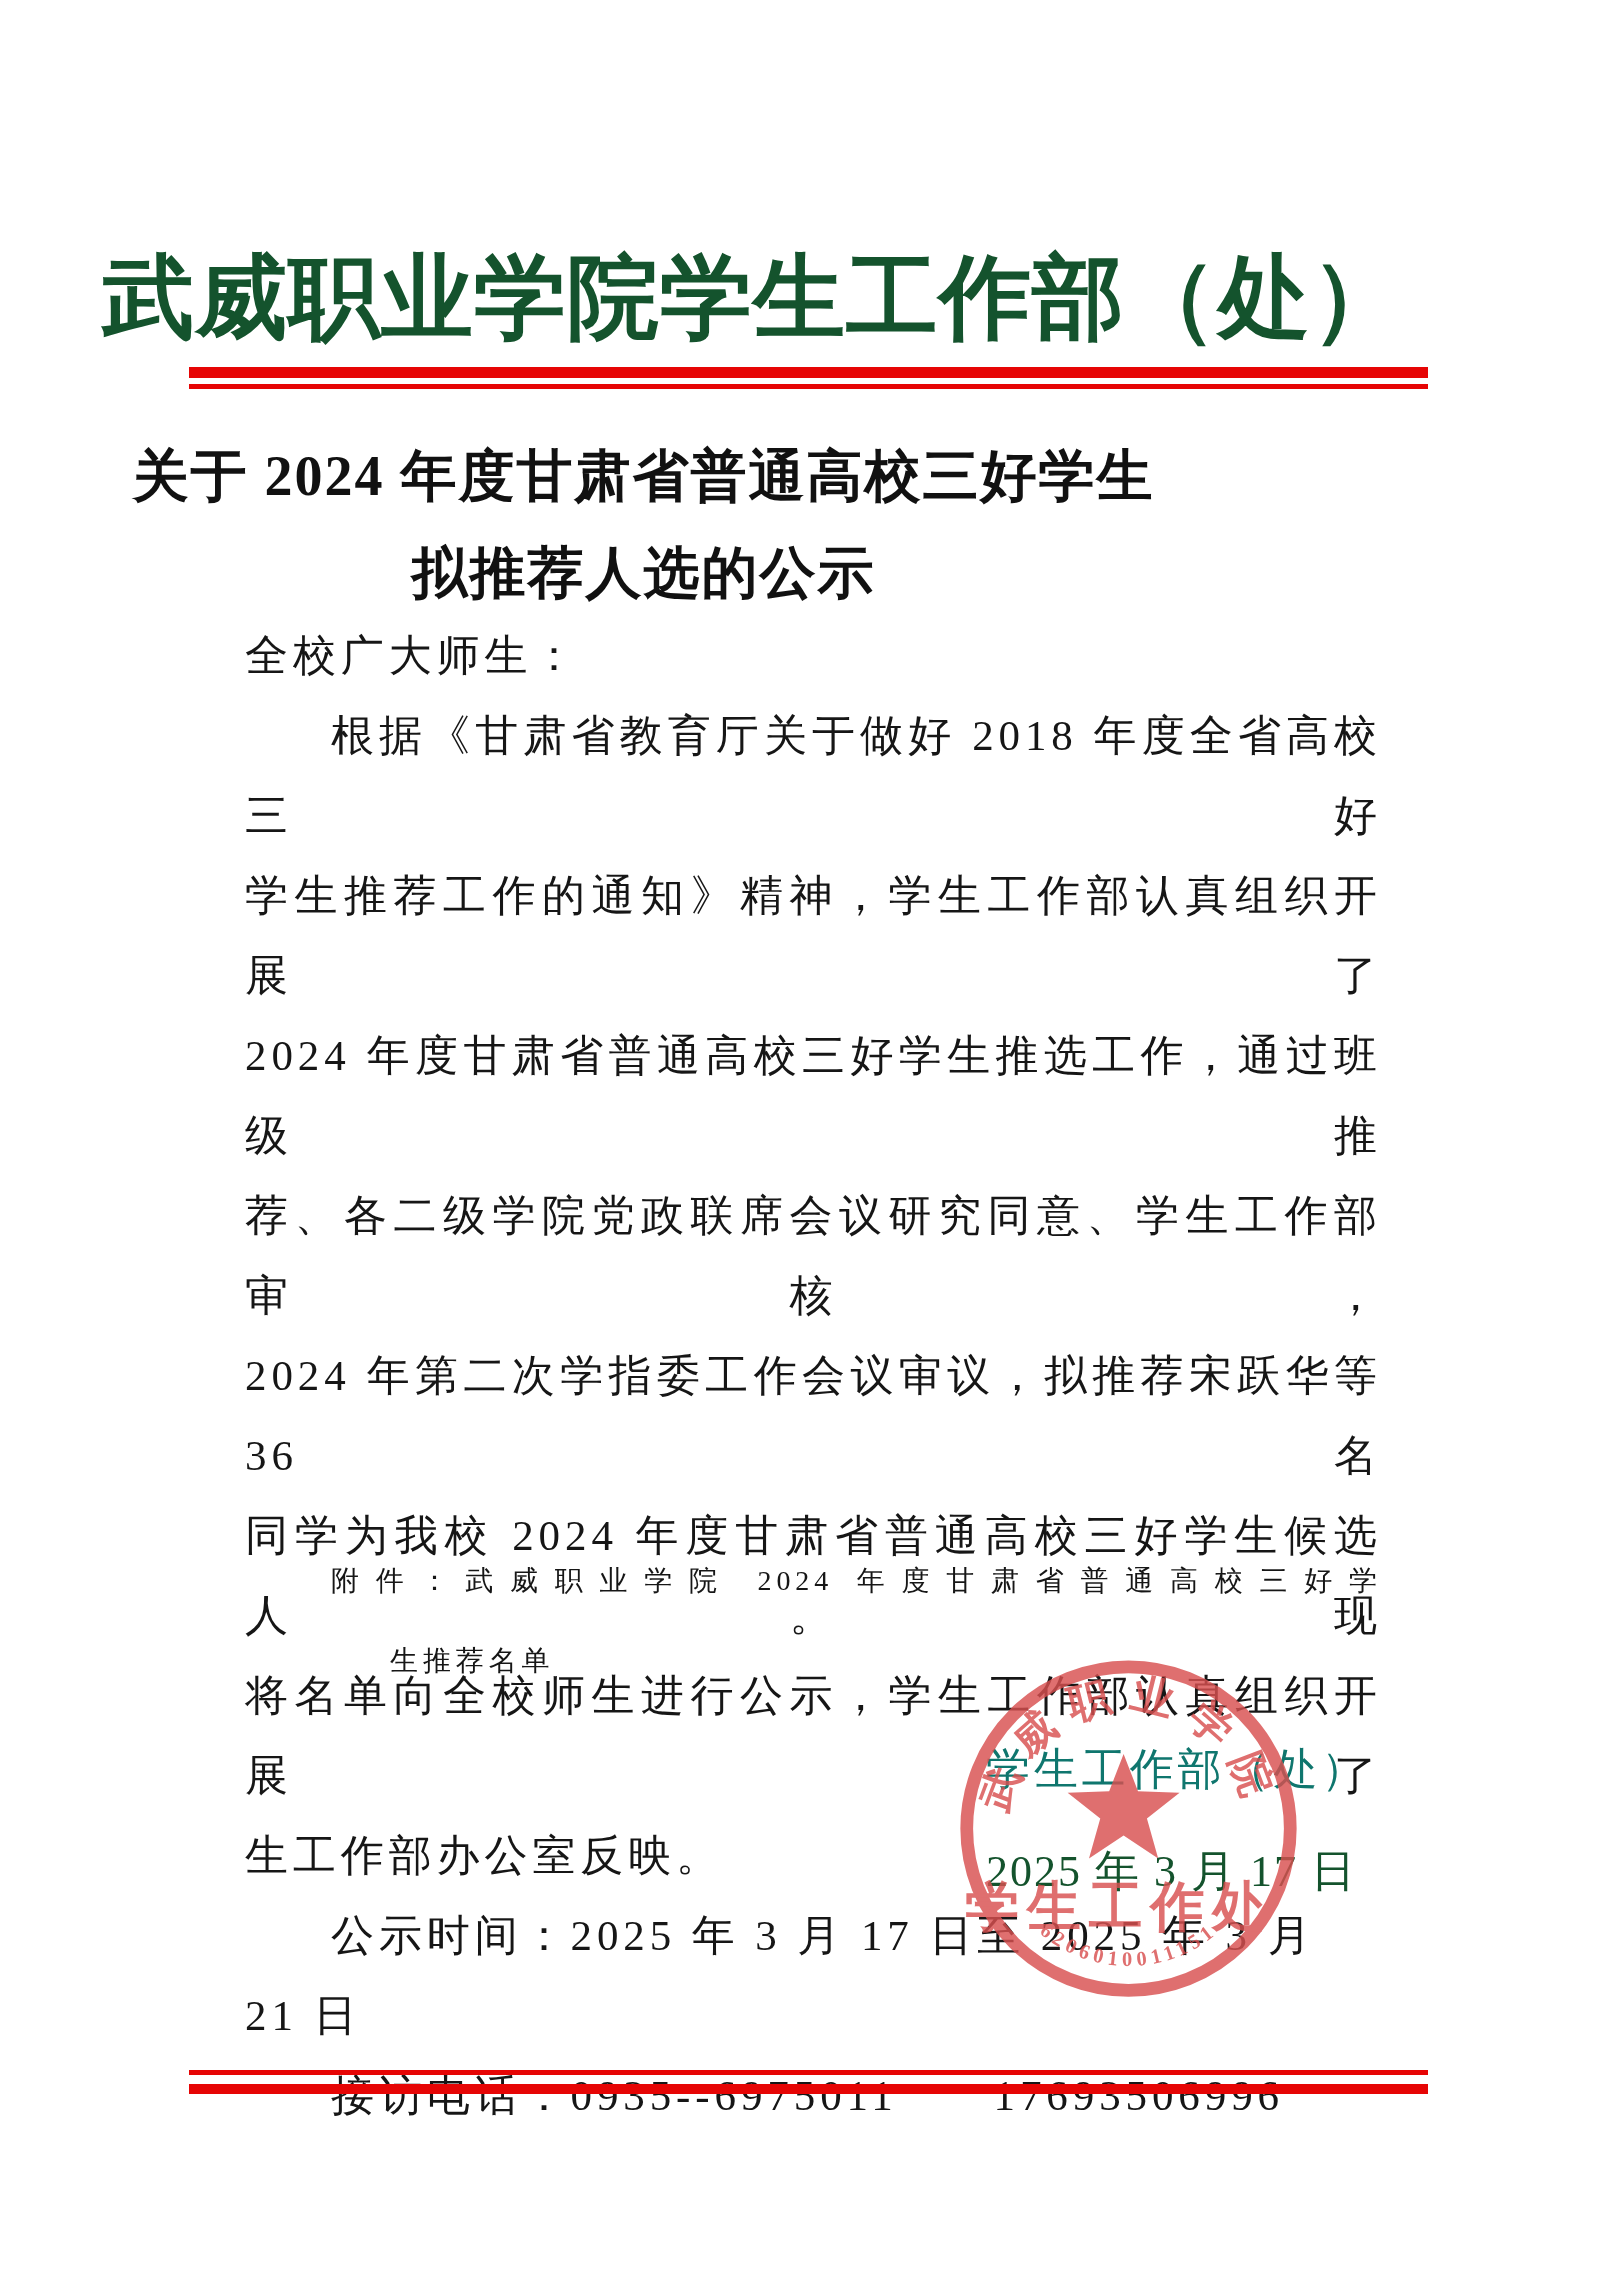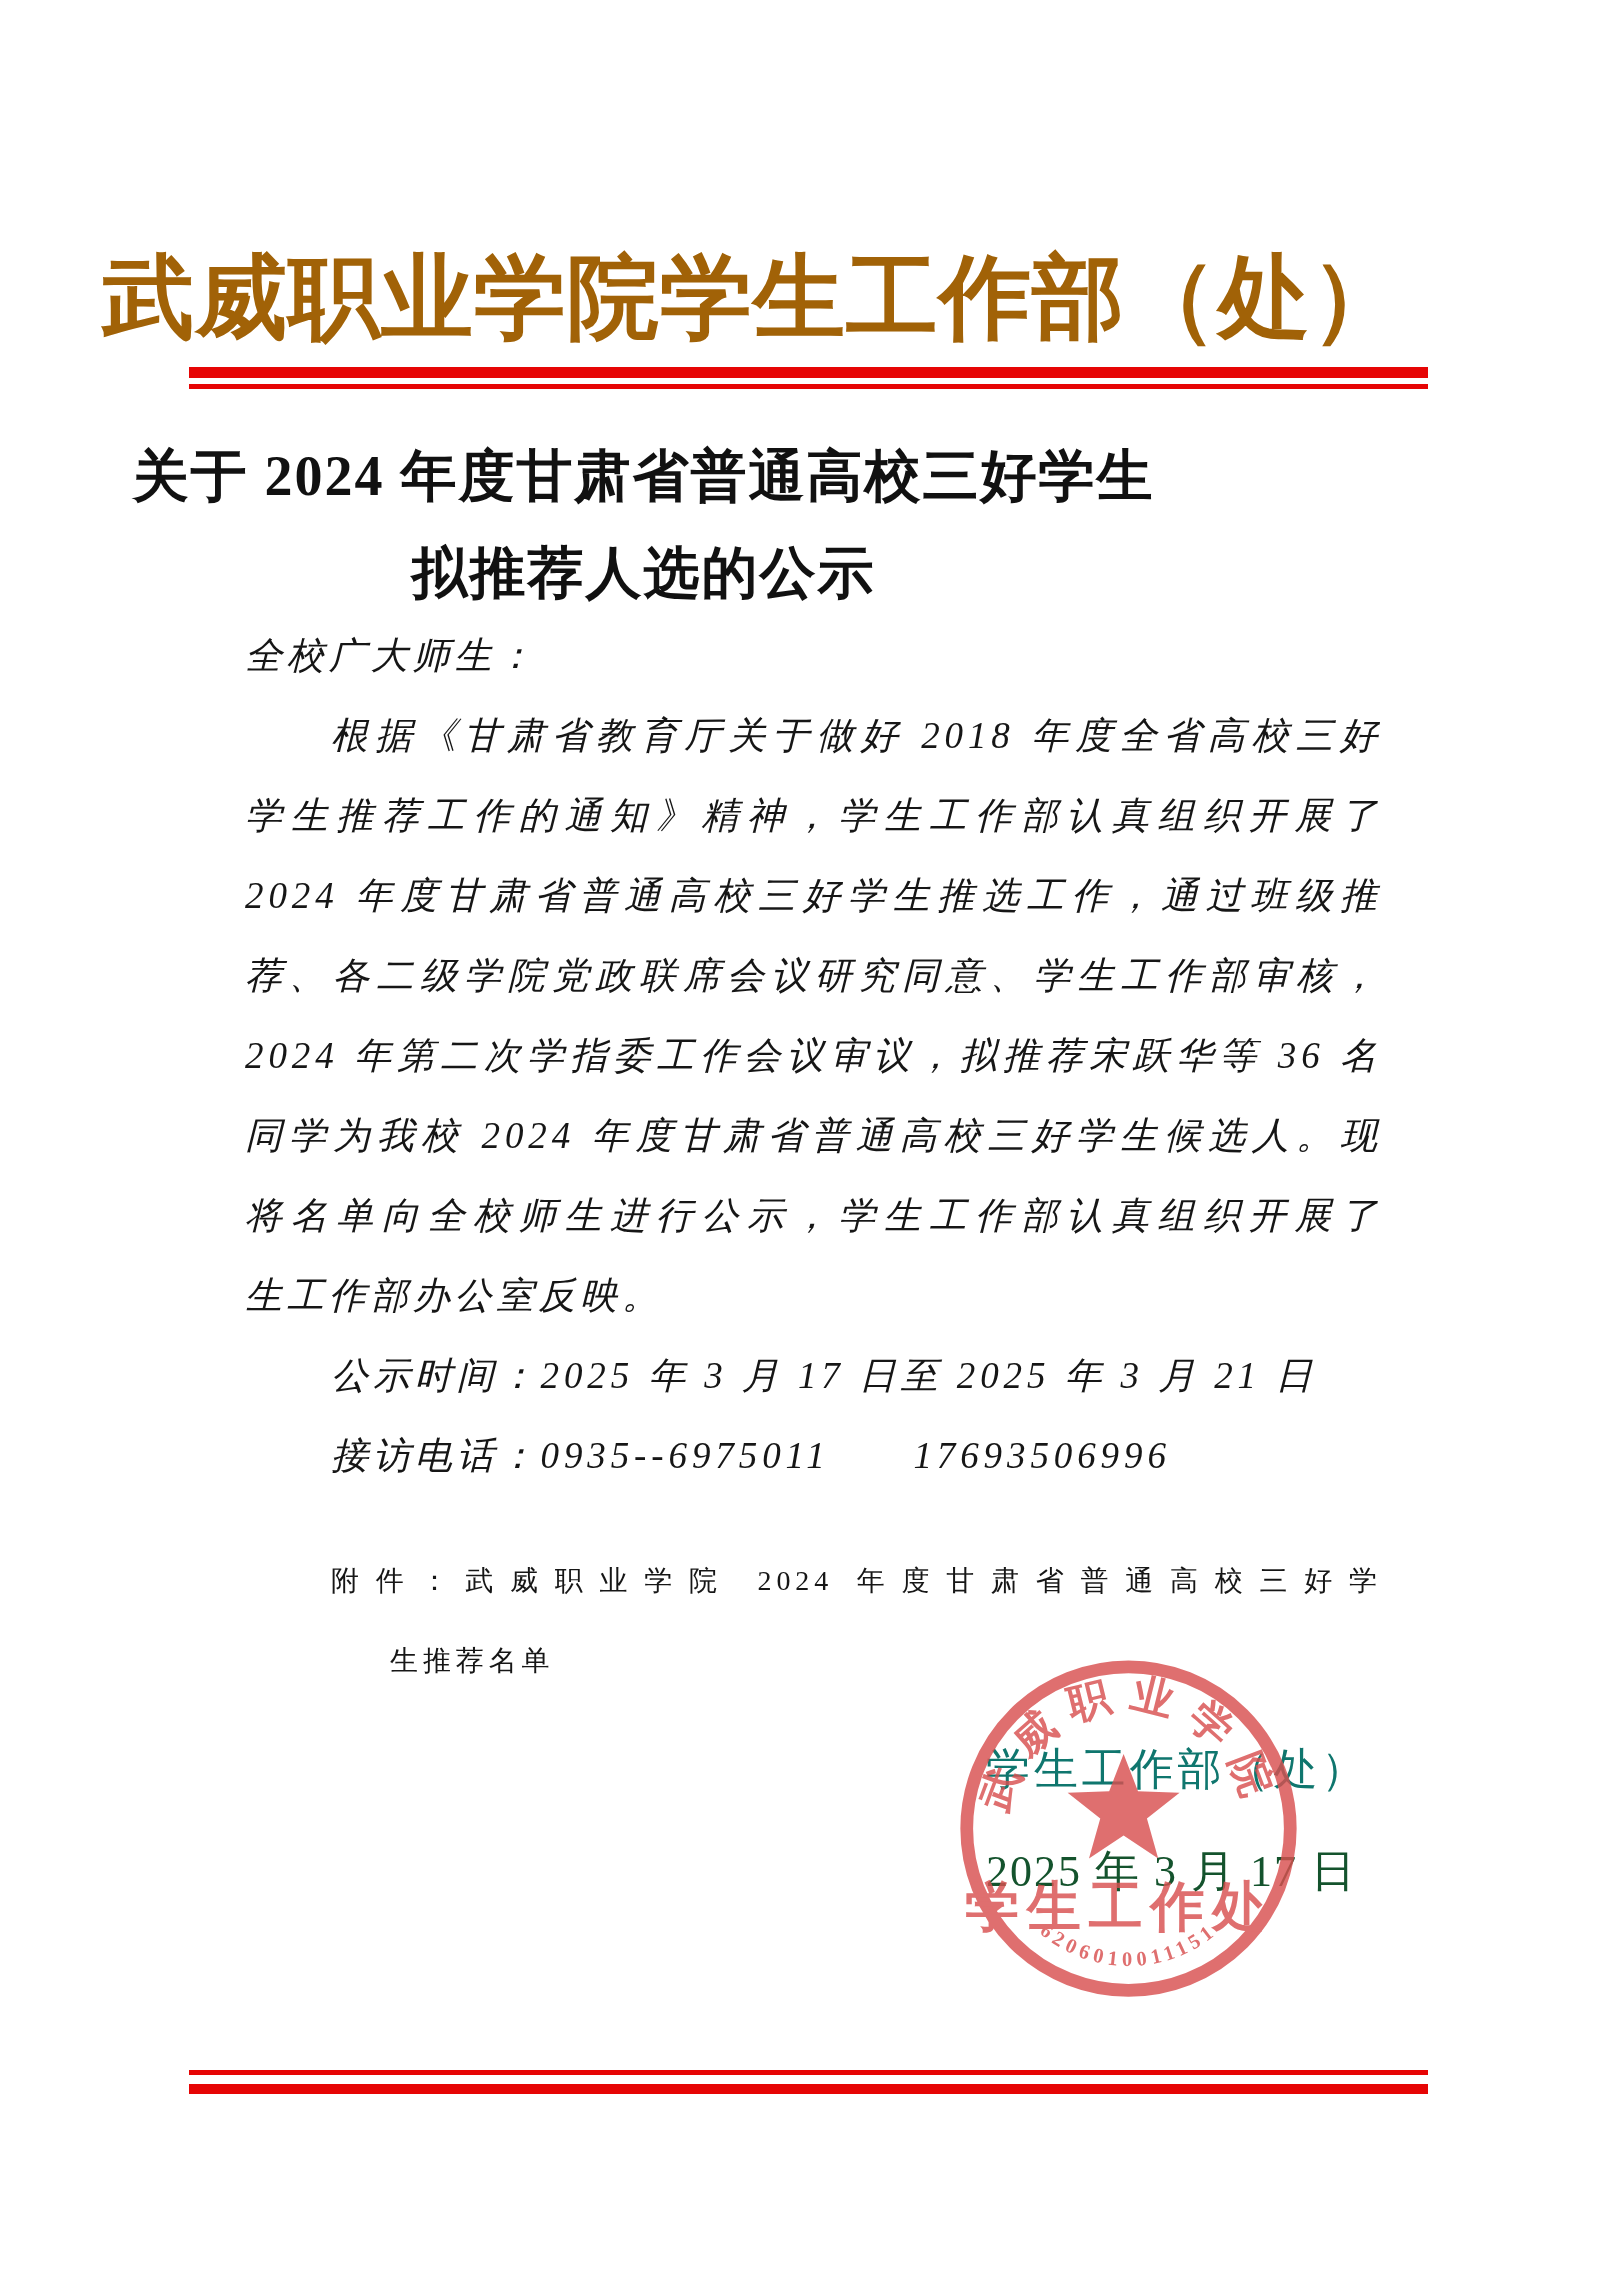--- a/index.html
+++ b/index.html
@@ -10,45 +10,44 @@
     background:#ffffff;
     overflow:hidden;
     font-family:"Liberation Serif","DejaVu Serif",serif;
     color:#1a1a1a;
   }
   
   #org-header{
     position:absolute;top:248px;left:0;width:1506px;
     text-align:center;
     font-size:92px;font-weight:700;line-height:1.1;
-    color:#a16207;
+    color:#14532d;
     letter-spacing:1px;
     white-space:nowrap;
   }
   
   .rule{position:absolute;left:189px;width:1239px;background:#e60505;}
   #rule-top-thick{top:367px;height:10.8px;}
   #rule-top-thin{top:384px;height:4.9px;}
   #rule-bottom-thin{top:2070px;height:4.9px;}
   #rule-bottom-thick{top:2084px;height:9.8px;}
   
   #doc-title{
     position:absolute;top:428px;left:0;width:1287px;
     text-align:center;
     font-size:56px;font-weight:700;line-height:97px;
     color:#111111;
     letter-spacing:2px;
   }
   
   #body-block{
     position:absolute;top:616px;left:245px;width:1137px;
-    font-size:37px;line-height:80px;
+    font-size:43px;line-height:80px;
     letter-spacing:4.9px;
     color:#161616;
-    font-style:italic;
   }
   #attachment-block{
     position:absolute;top:1541px;left:245px;width:1137px;
     font-size:28px;line-height:80px;
     letter-spacing:4.9px;
     color:#161616;
     font-family:Liberation Serif, serif;
   }
   .bline{min-height:80px;}
   .just{text-align:justify;text-align-last:justify;}

